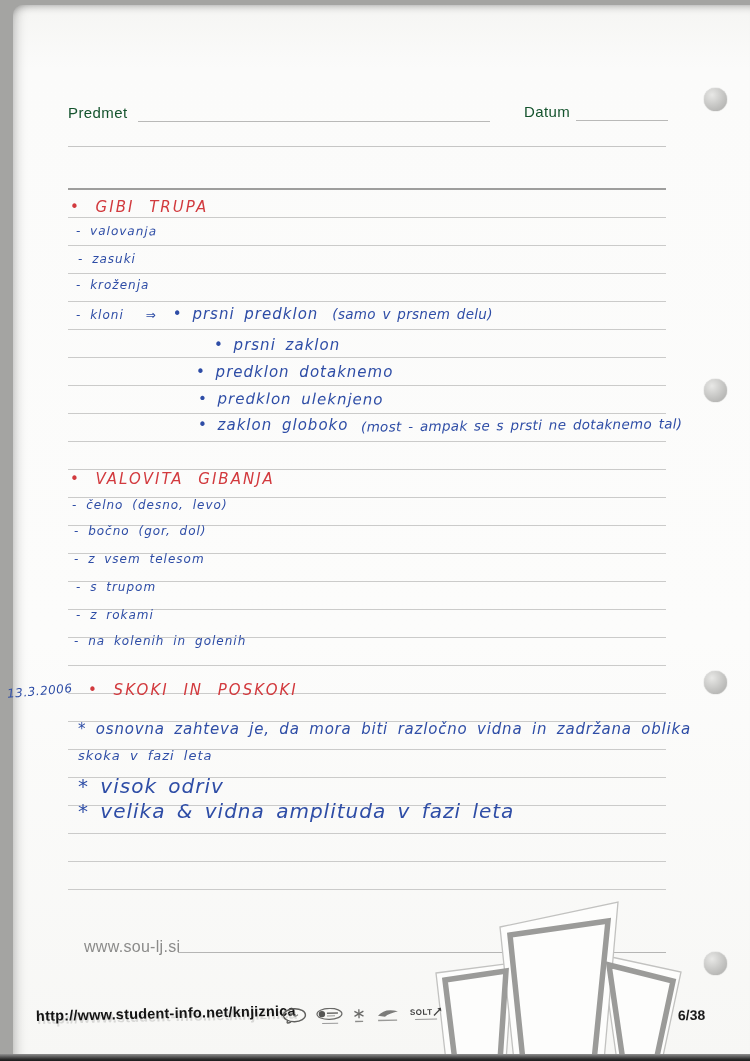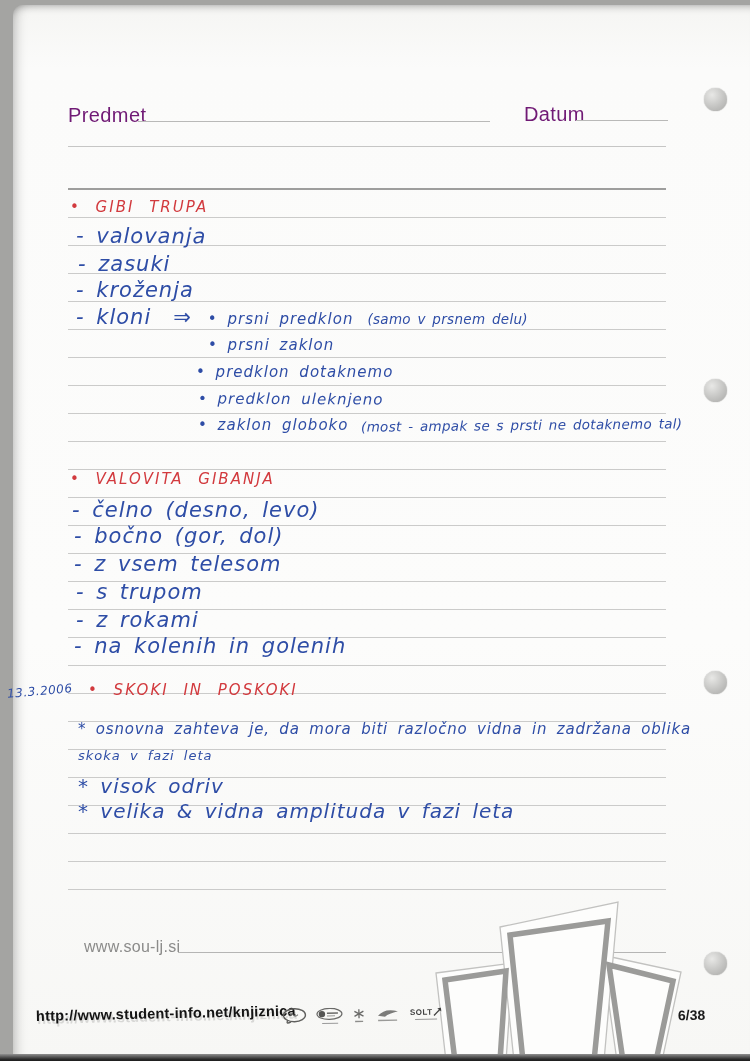--- a/index.html
+++ b/index.html
@@ -12,24 +12,24 @@
     position:absolute;left:13px;top:5px;width:737px;height:1056px;
     background:linear-gradient(180deg,#f5f5f3,#fbfbfa 6%,#fcfcfb 60%,#f7f7f5);
     border-top-left-radius:10px;
     box-shadow:inset 10px 0 14px -10px rgba(0,0,0,.35), inset 0 9px 10px -9px rgba(0,0,0,.35);
   }
   .rule{position:absolute;height:1px;background:#c6c6c5;}
   .rules{
     position:absolute;left:68px;top:190px;width:598px;height:701px;
     background:repeating-linear-gradient(to bottom,transparent 0,transparent 27px,#cbcbca 27px,#cbcbca 28px);
   }
-  .label{position:absolute;color:#701a75;font-size:20px;letter-spacing:.4px;}
+  .label{position:absolute;color:#14532d;font-size:15px;letter-spacing:.4px;}
   .hw{
     position:absolute;font-family:"DejaVu Sans",sans-serif;font-style:italic;
-    color:#2e4da6;font-size:21px;letter-spacing:1px;word-spacing:4px;white-space:nowrap;
+    color:#2e4da6;font-size:12px;letter-spacing:1px;word-spacing:4px;white-space:nowrap;
   }
   .hw-red{color:#d23a3e;font-size:15px;letter-spacing:2px;word-spacing:8px;}
   .hw-row{position:absolute;display:flex;align-items:baseline;white-space:nowrap;}
   .hw-row .hw{position:static;}
   .hw-sub{font-size:15px;}
   .hw-note{font-size:13.5px;letter-spacing:.3px;word-spacing:2px;}
   .hw-date{font-size:12px;letter-spacing:.5px;transform:rotate(-5deg);}
   .hole{
     position:absolute;left:704px;width:23px;height:23px;border-radius:50%;
     background:radial-gradient(circle at 35% 30%,#e8e8e6,#c4c4c2 55%,#a9a9a7);
@@ -73,21 +73,21 @@
 <span class="hw hw-red" style="left:70px;top:198px;">• GIBI TRUPA</span>
 <span class="hw" style="left:76px;top:224px;transform:rotate(.4deg);">- valovanja</span>
 <span class="hw" style="left:78px;top:252px;">- zasuki</span>
 <span class="hw" style="left:76px;top:278px;">- kroženja</span>
 <div class="hw-row" style="left:76px;top:305px;">
   <span class="hw">- kloni</span>
   <span class="hw" style="margin-left:22px;font-style:normal;">⇒</span>
   <span class="hw hw-sub" style="margin-left:16px;">• prsni predklon</span>
   <span class="hw hw-note" style="margin-left:14px;text-align:center;">(samo v prsnem delu)</span>
 </div>
-<span class="hw hw-sub" style="left:208px;top:336px;">• prsni zaklon</span>
+<span class="hw hw-sub" style="left:214px;top:336px;">• prsni zaklon</span>
 <span class="hw hw-sub" style="left:196px;top:363px;">• predklon dotaknemo</span>
 <span class="hw hw-sub" style="left:198px;top:390px;transform:rotate(.3deg);">• predklon uleknjeno</span>
 <div class="hw-row" style="left:198px;top:416px;">
   <span class="hw hw-sub">• zaklon globoko</span>
   <span class="hw hw-note" style="margin-left:13px;transform:rotate(-.6deg);">(most - ampak se s prsti ne dotaknemo tal)</span>
 </div>
 
 <span class="hw hw-red" style="left:70px;top:470px;">• VALOVITA GIBANJA</span>
 <span class="hw" style="left:72px;top:498px;">- čelno (desno, levo)</span>
 <span class="hw" style="left:74px;top:524px;">- bočno (gor, dol)</span>

